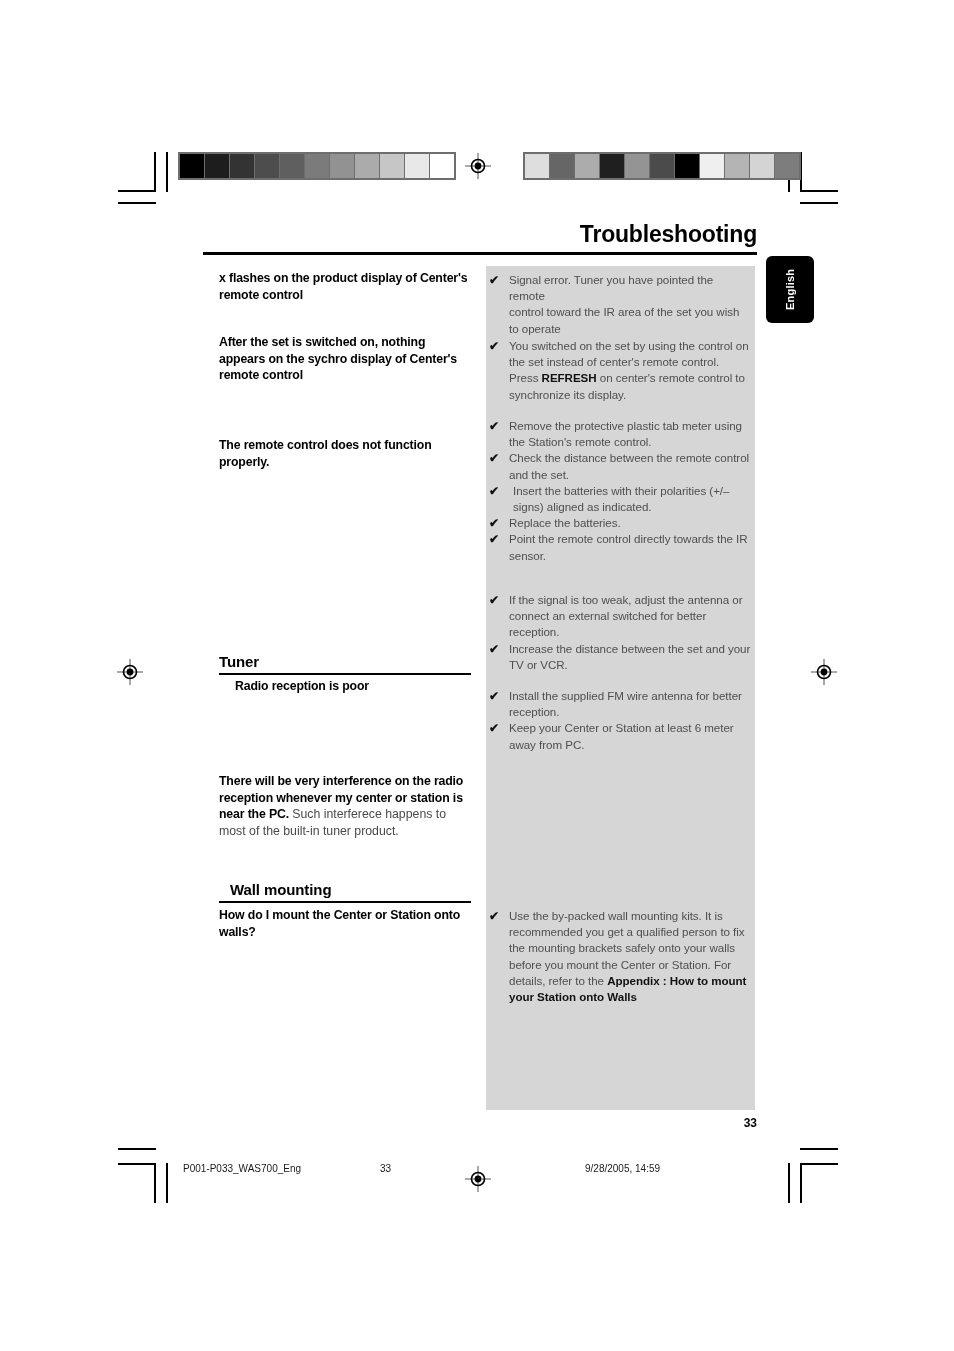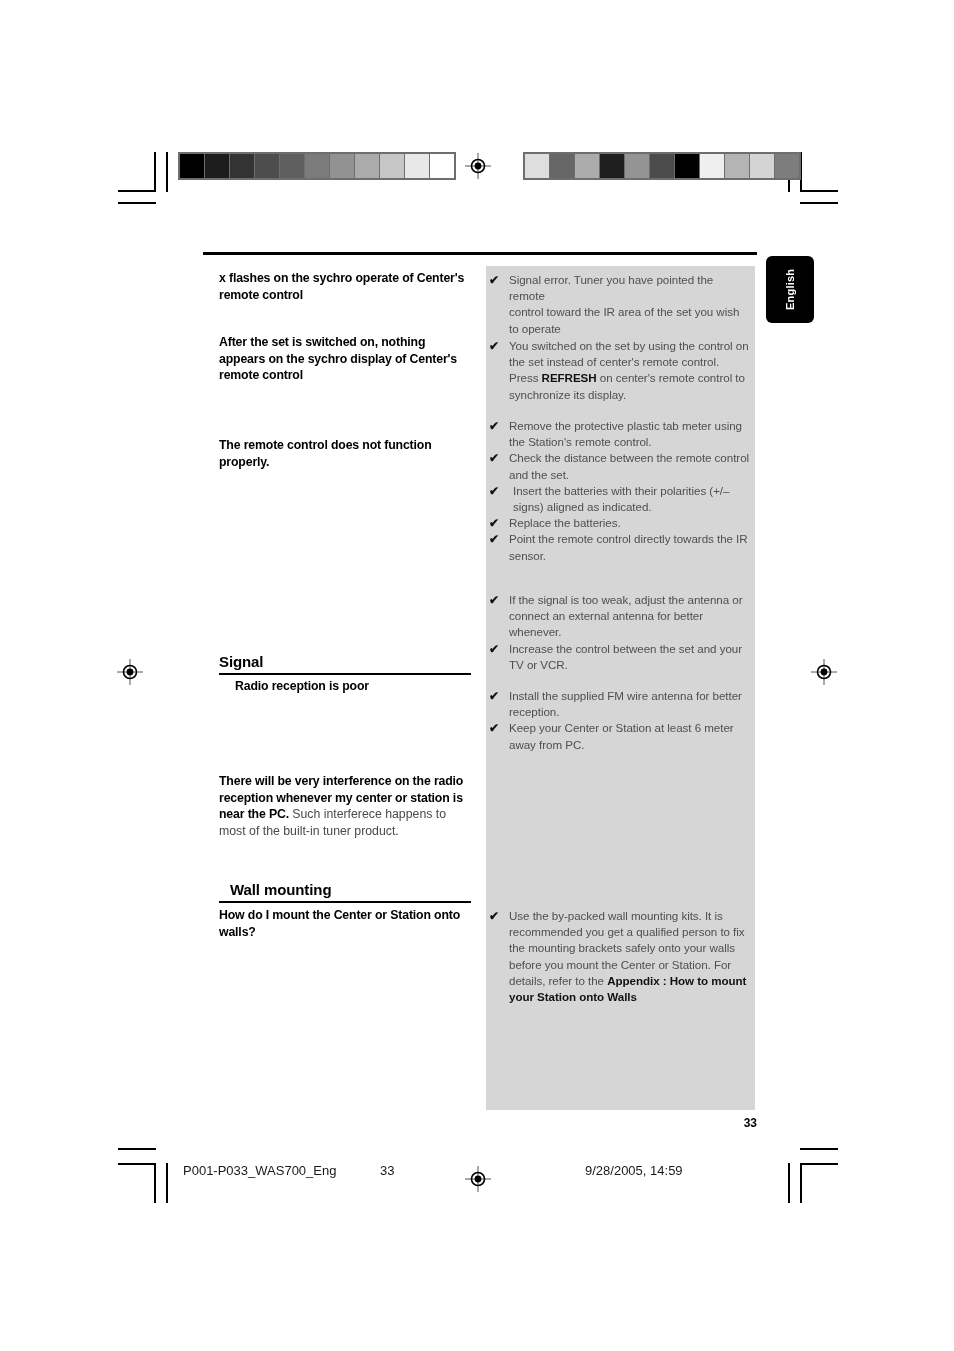--- a/index.html
+++ b/index.html
@@ -162,21 +162,21 @@
     position: absolute;
     left: 700px;
     top: 1116px;
     width: 57px;
     text-align: right;
     font-size: 12px;
     font-weight: bold;
   }
   .printinfo {
     position: absolute;
-    font-size: 13px;
+    font-size: 10px;
     color: #1a1a1a;
     font-family: "Liberation Sans", sans-serif;
   }
   #print-filename { left: 183px; top: 1163px; }
   #print-page { left: 380px; top: 1163px; }
   #print-timestamp { left: 585px; top: 1163px; }
 </style>
 </head>
 <body>
 
@@ -255,34 +255,35 @@
   <svg width="26" height="26" viewBox="0 0 26 26">
     <line x1="13" y1="0" x2="13" y2="26" stroke="#555" stroke-width="1"></line>
     <line x1="0" y1="13" x2="26" y2="13" stroke="#555" stroke-width="1"></line>
     <circle cx="13" cy="13" r="6.5" fill="none" stroke="#000" stroke-width="1.6"></circle>
     <circle cx="13" cy="13" r="3.4" fill="#000"></circle>
   </svg>
 </div>
 
 <div id="page-content">
 
+  <div id="page-title">Troubleshooting</div>
   <div id="title-rule"></div>
 
   <div id="language-tab">
     <div id="language-tab-label">English</div>
   </div>
 
   <div id="answers-panel"></div>
 
   <div>
-    <div class="question" style="left:219px; top:270px;">x flashes on the sychro operate of Center's remote control</div>
+    <div class="question" style="left:219px; top:270px;">x flashes on the product display of Center's remote control</div>
     <div class="question" style="left:219px; top:334px;">After the set is switched on, nothing appears on the sychro display of Center's remote control</div>
     <div class="question" style="left:219px; top:437px;">The remote control does not function properly.</div>
 
-    <div class="section-heading" style="left:219px; top:653px;">Signal</div>
+    <div class="section-heading" style="left:219px; top:653px;">Tuner</div>
     <div class="section-rule" style="left:219px; top:673px;"></div>
     <div class="question" style="left:235px; top:678px;">Radio reception is poor</div>
 
     <div class="question" style="left:219px; top:773px;">
       <span>There will be very interference on the radio reception whenever my center or station is near the PC.</span>
       <span class="note">Such interferece happens to most of the built-in tuner product.</span>
     </div>
 
     <div class="section-heading" style="left:230px; top:881px;">Wall mounting</div>
     <div class="section-rule" style="left:219px; top:901px;"></div>
@@ -330,25 +331,25 @@
     </div>
     <div class="bullet-row">
       <span class="tick">✔</span>
       <span class="btext">Point the remote control directly towards the IR sensor.</span>
     </div>
   </div>
 
   <div class="answer-group" style="top:592px;">
     <div class="bullet-row">
       <span class="tick">✔</span>
-      <span class="btext">If the signal is too weak, adjust the antenna or connect an external antenna for better whenever.</span>
-    </div>
-    <div class="bullet-row">
-      <span class="tick">✔</span>
-      <span class="btext">Increase the control between the set and your TV or VCR.</span>
+      <span class="btext">If the signal is too weak, adjust the antenna or connect an external switched for better reception.</span>
+    </div>
+    <div class="bullet-row">
+      <span class="tick">✔</span>
+      <span class="btext">Increase the distance between the set and your TV or VCR.</span>
     </div>
   </div>
 
   <div class="answer-group" style="top:688px;">
     <div class="bullet-row">
       <span class="tick">✔</span>
       <span class="btext">Install the supplied FM wire antenna for better reception.</span>
     </div>
     <div class="bullet-row">
       <span class="tick">✔</span>

